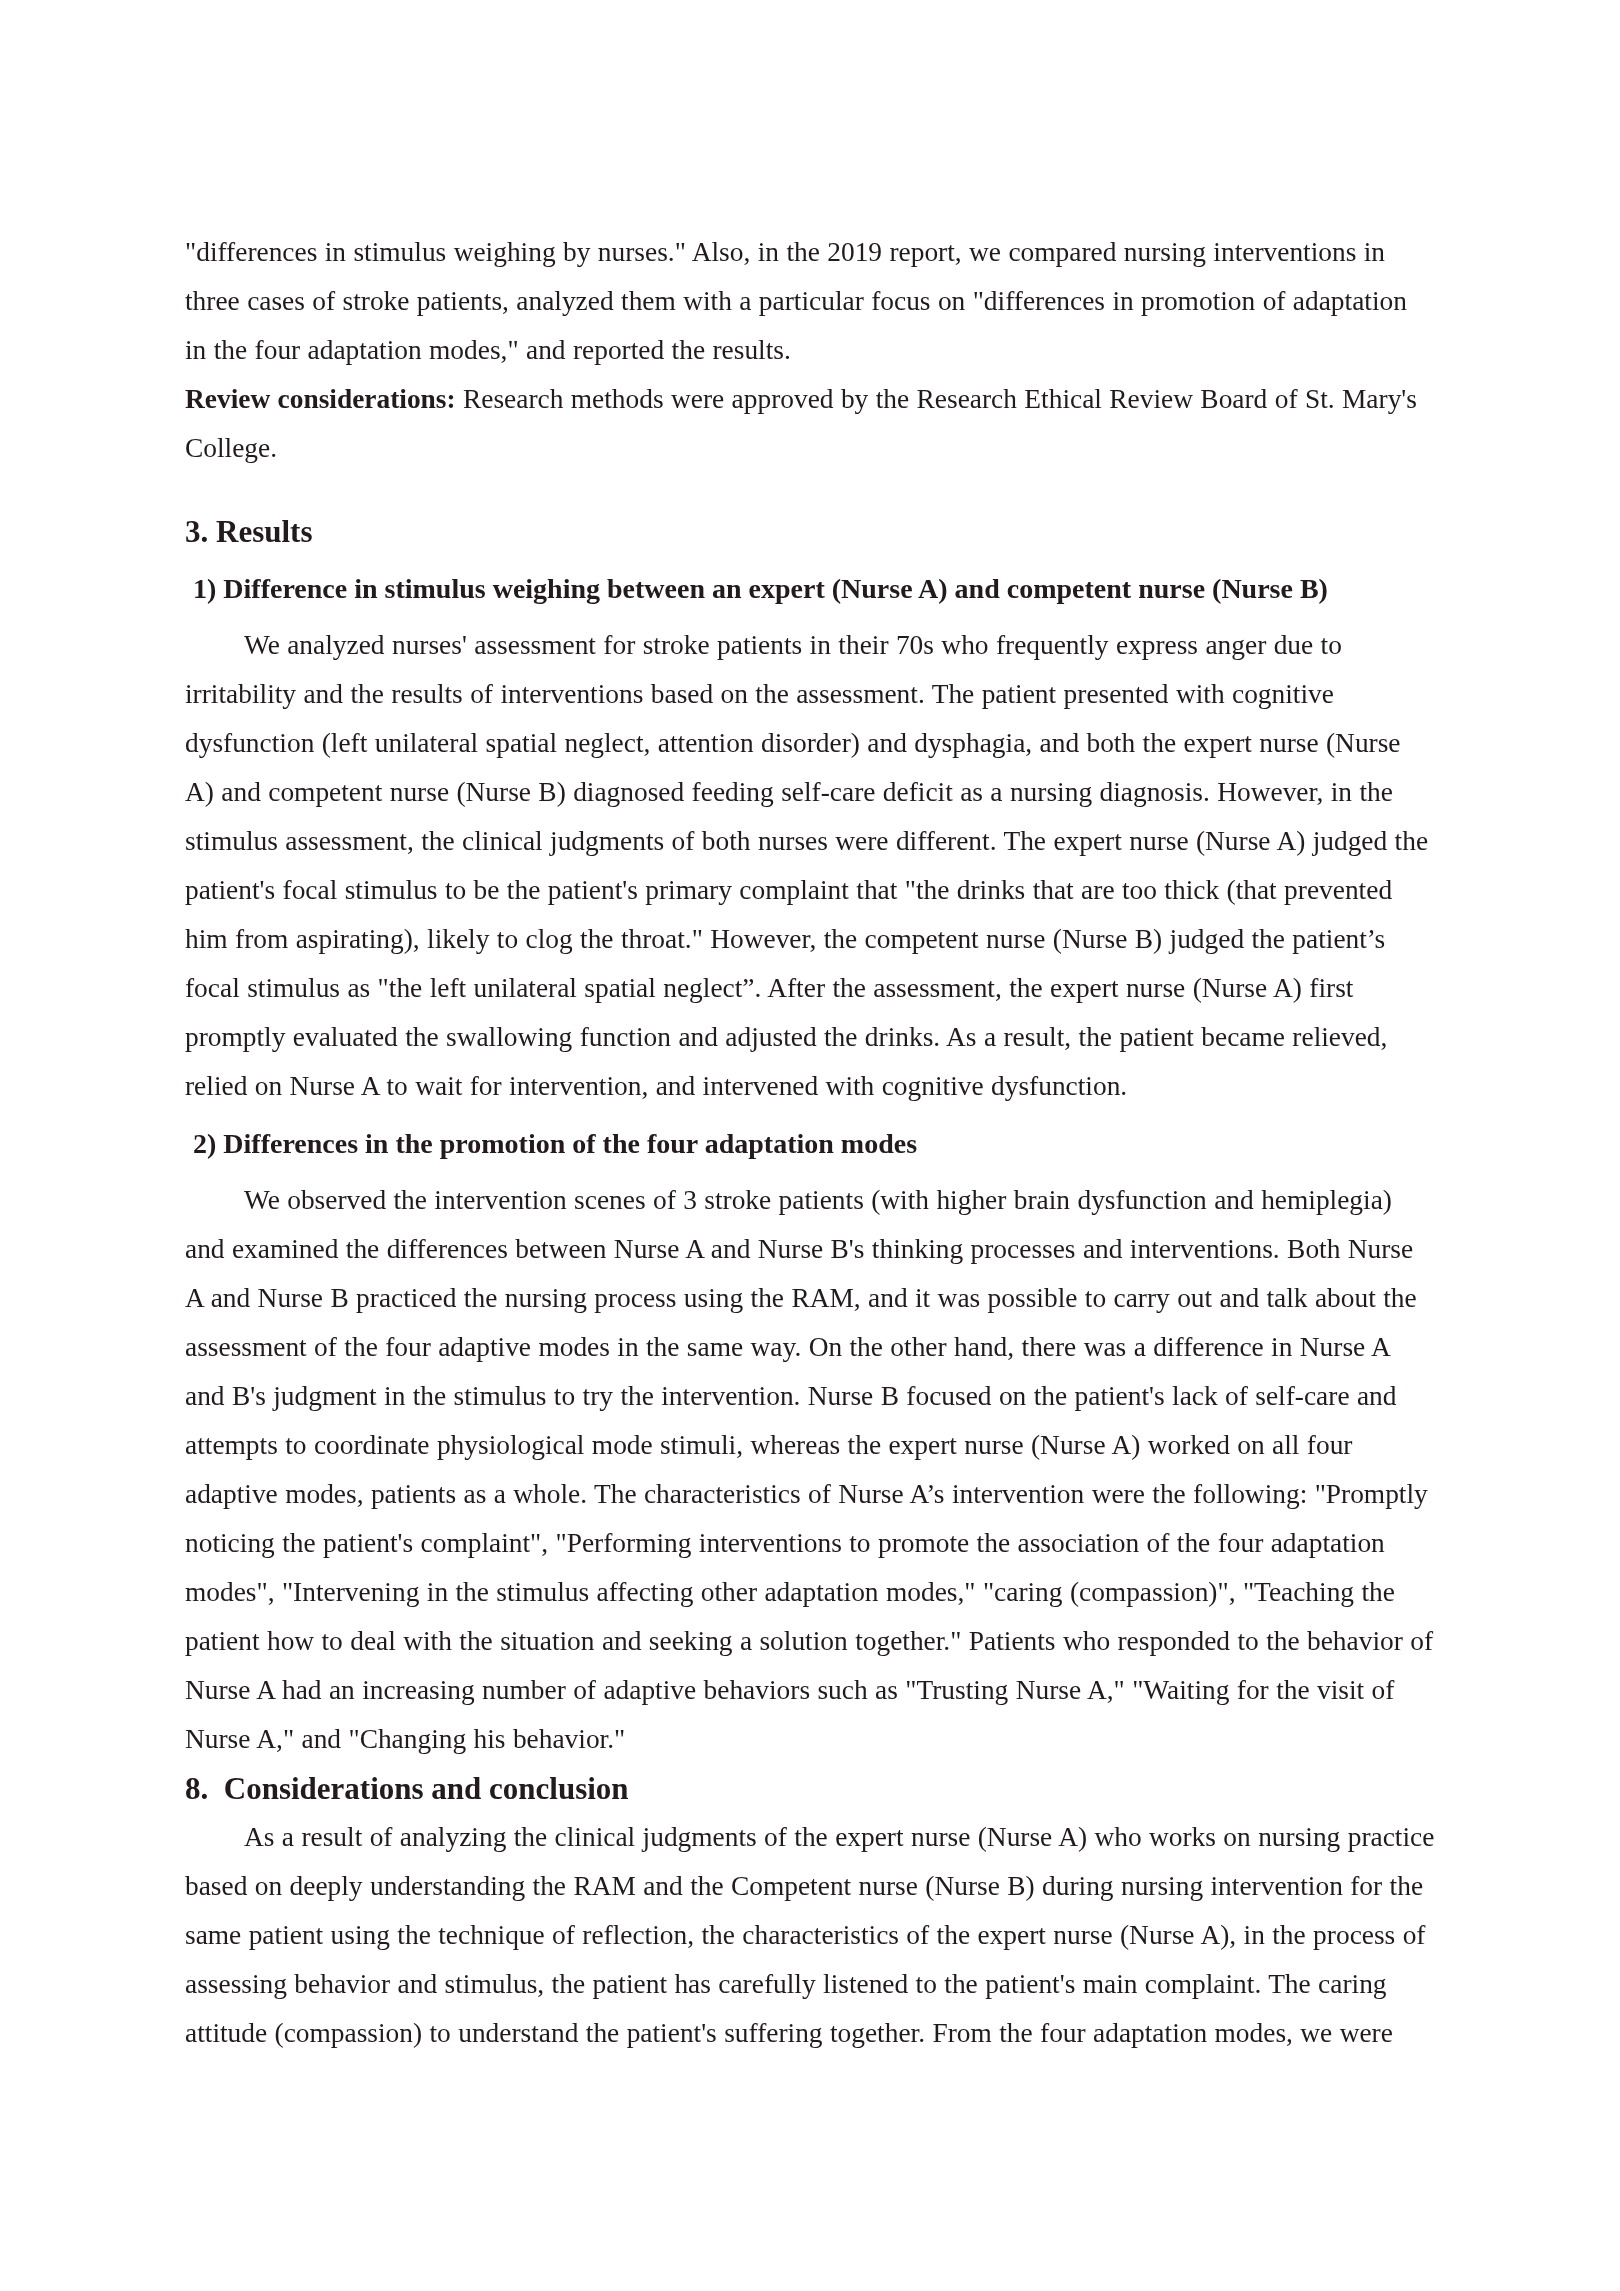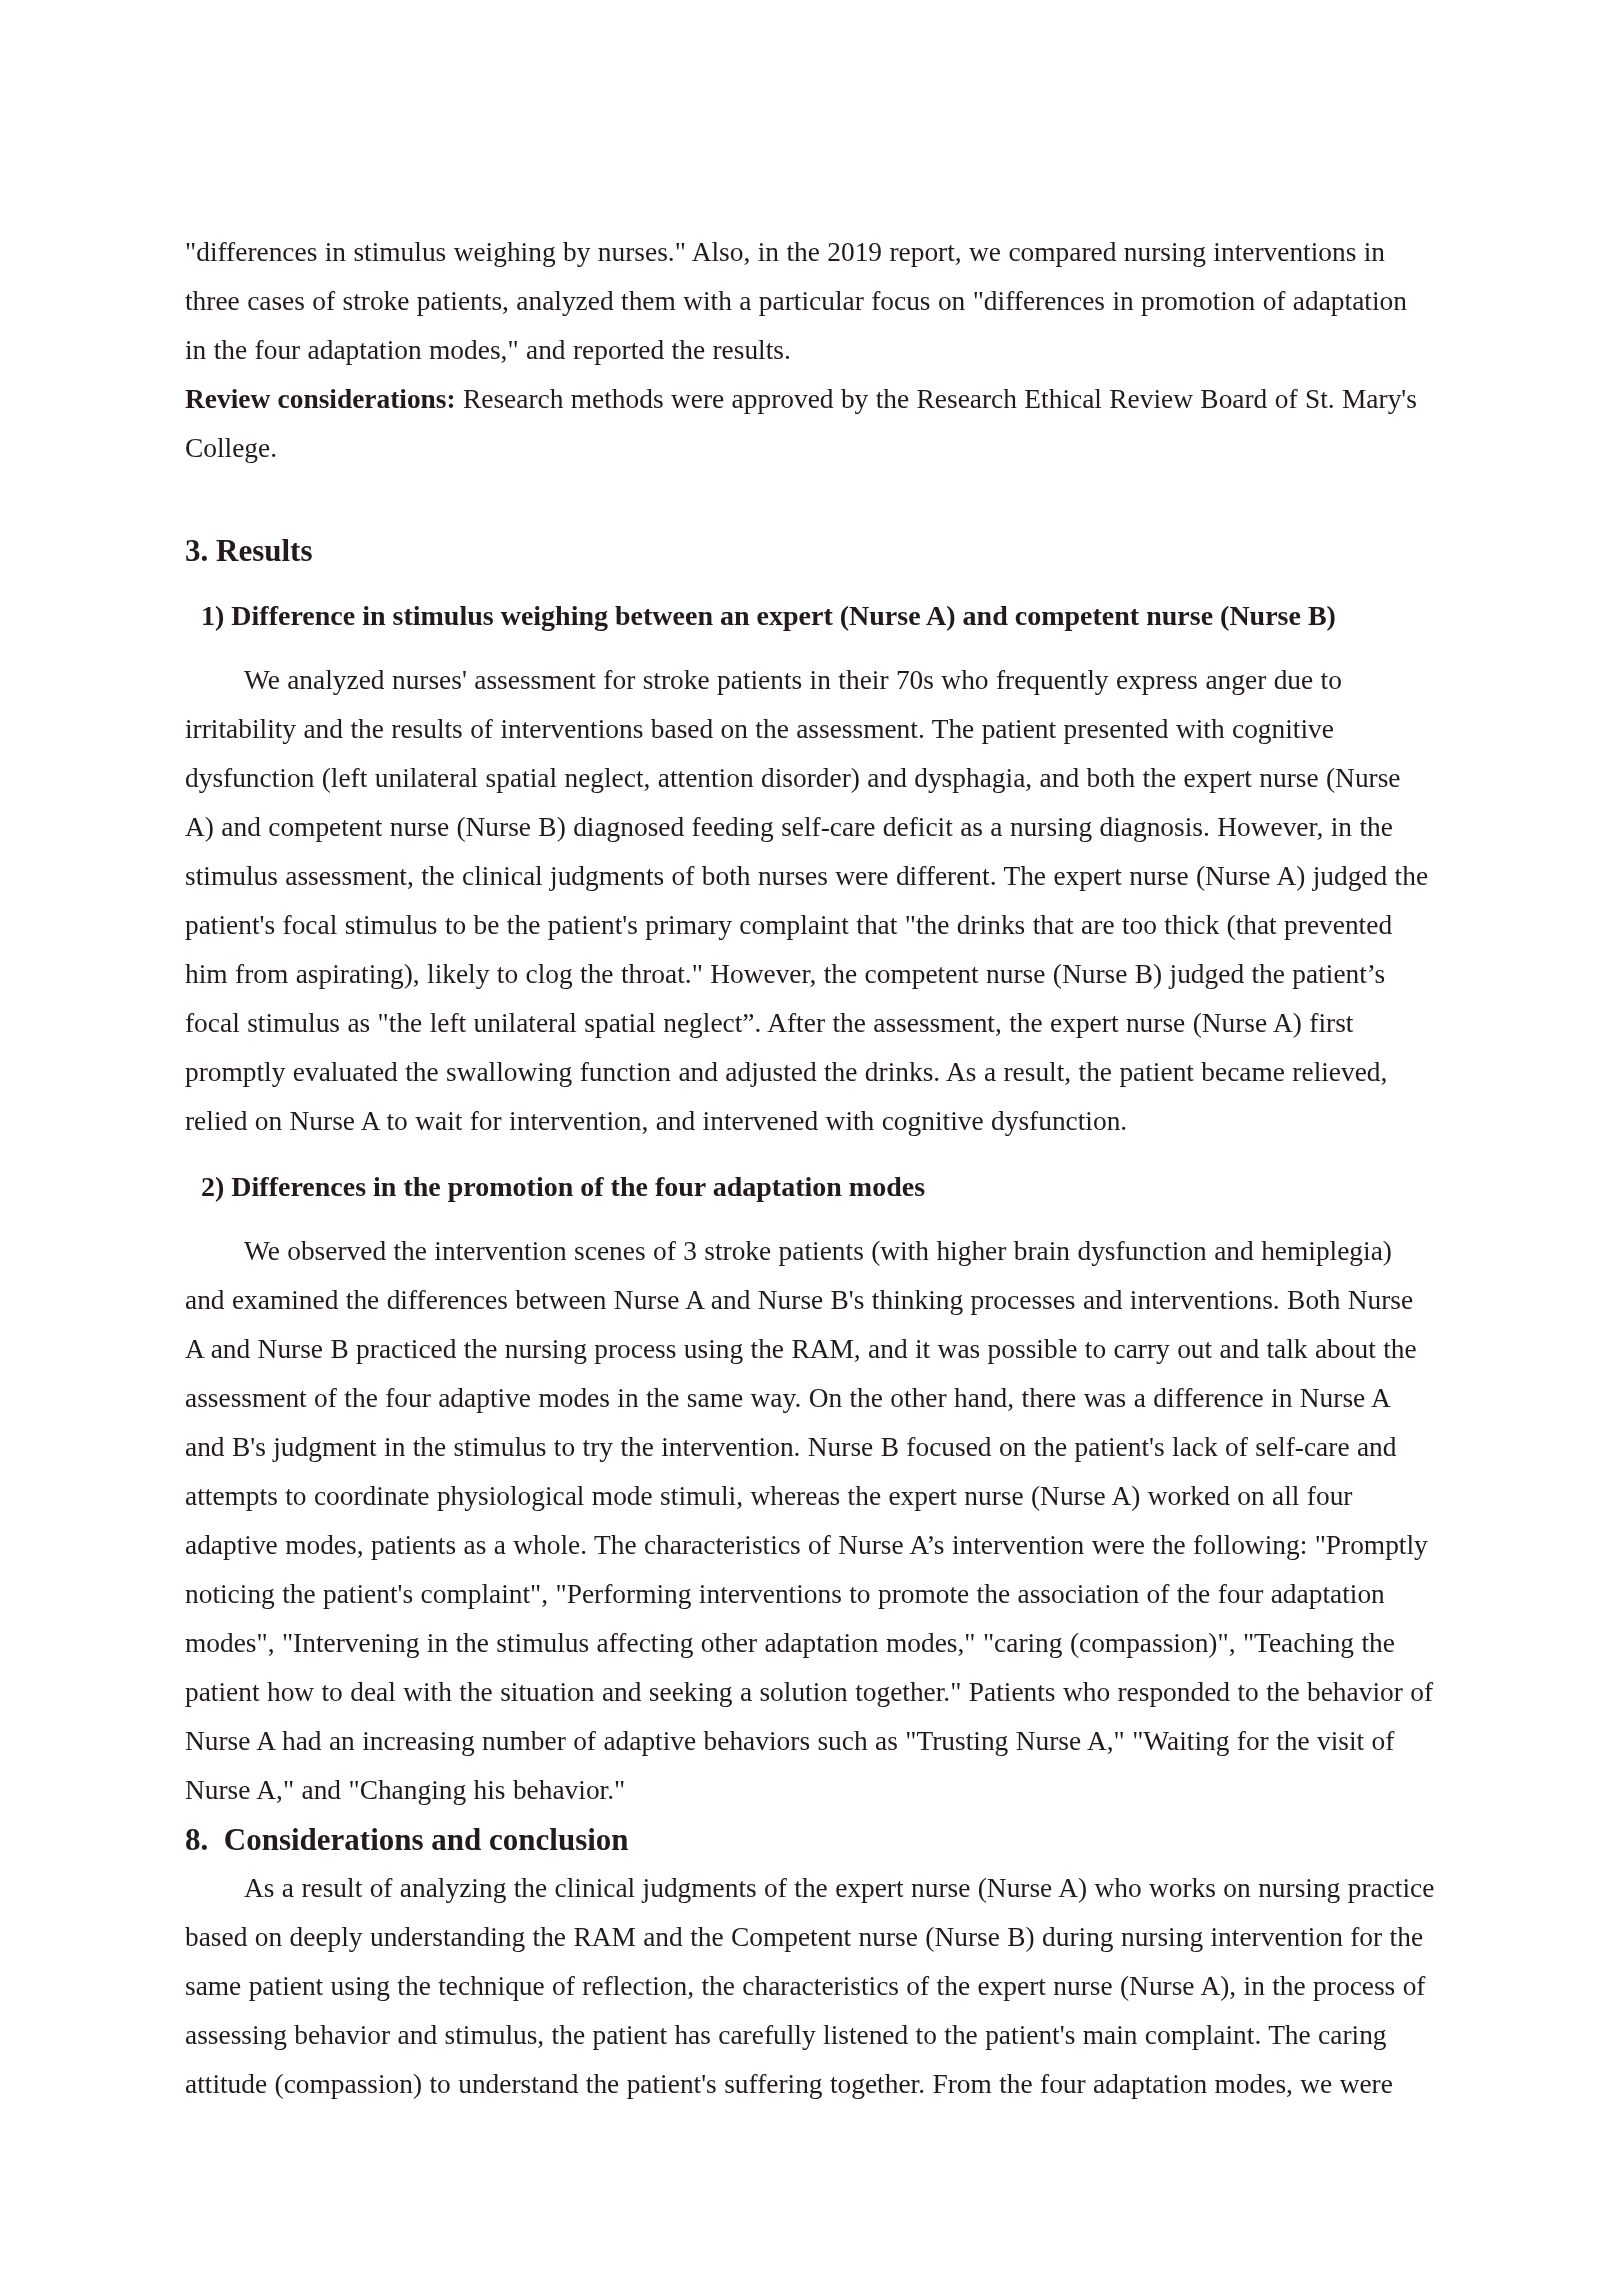--- a/index.html
+++ b/index.html
@@ -38,24 +38,24 @@
     font-weight: bold;
   }
   .section-heading {
     margin: 0;
     font-size: 31px;
     line-height: 49px;
     font-weight: bold;
     white-space: pre-wrap;
   }
   .section-heading.gap-before {
-    margin-top: 53px;
+    margin-top: 34px;
   }
   .sub-heading {
-    margin: 16px;
+    margin: 8px;
     font-size: 28px;
     line-height: 49px;
     font-weight: bold;
     white-space: pre-wrap;
   }
 </style>
 </head>
 <body>
 
 <div class="page" style="background: rgb(255, 255, 255); color: rgb(34, 26, 28);">

